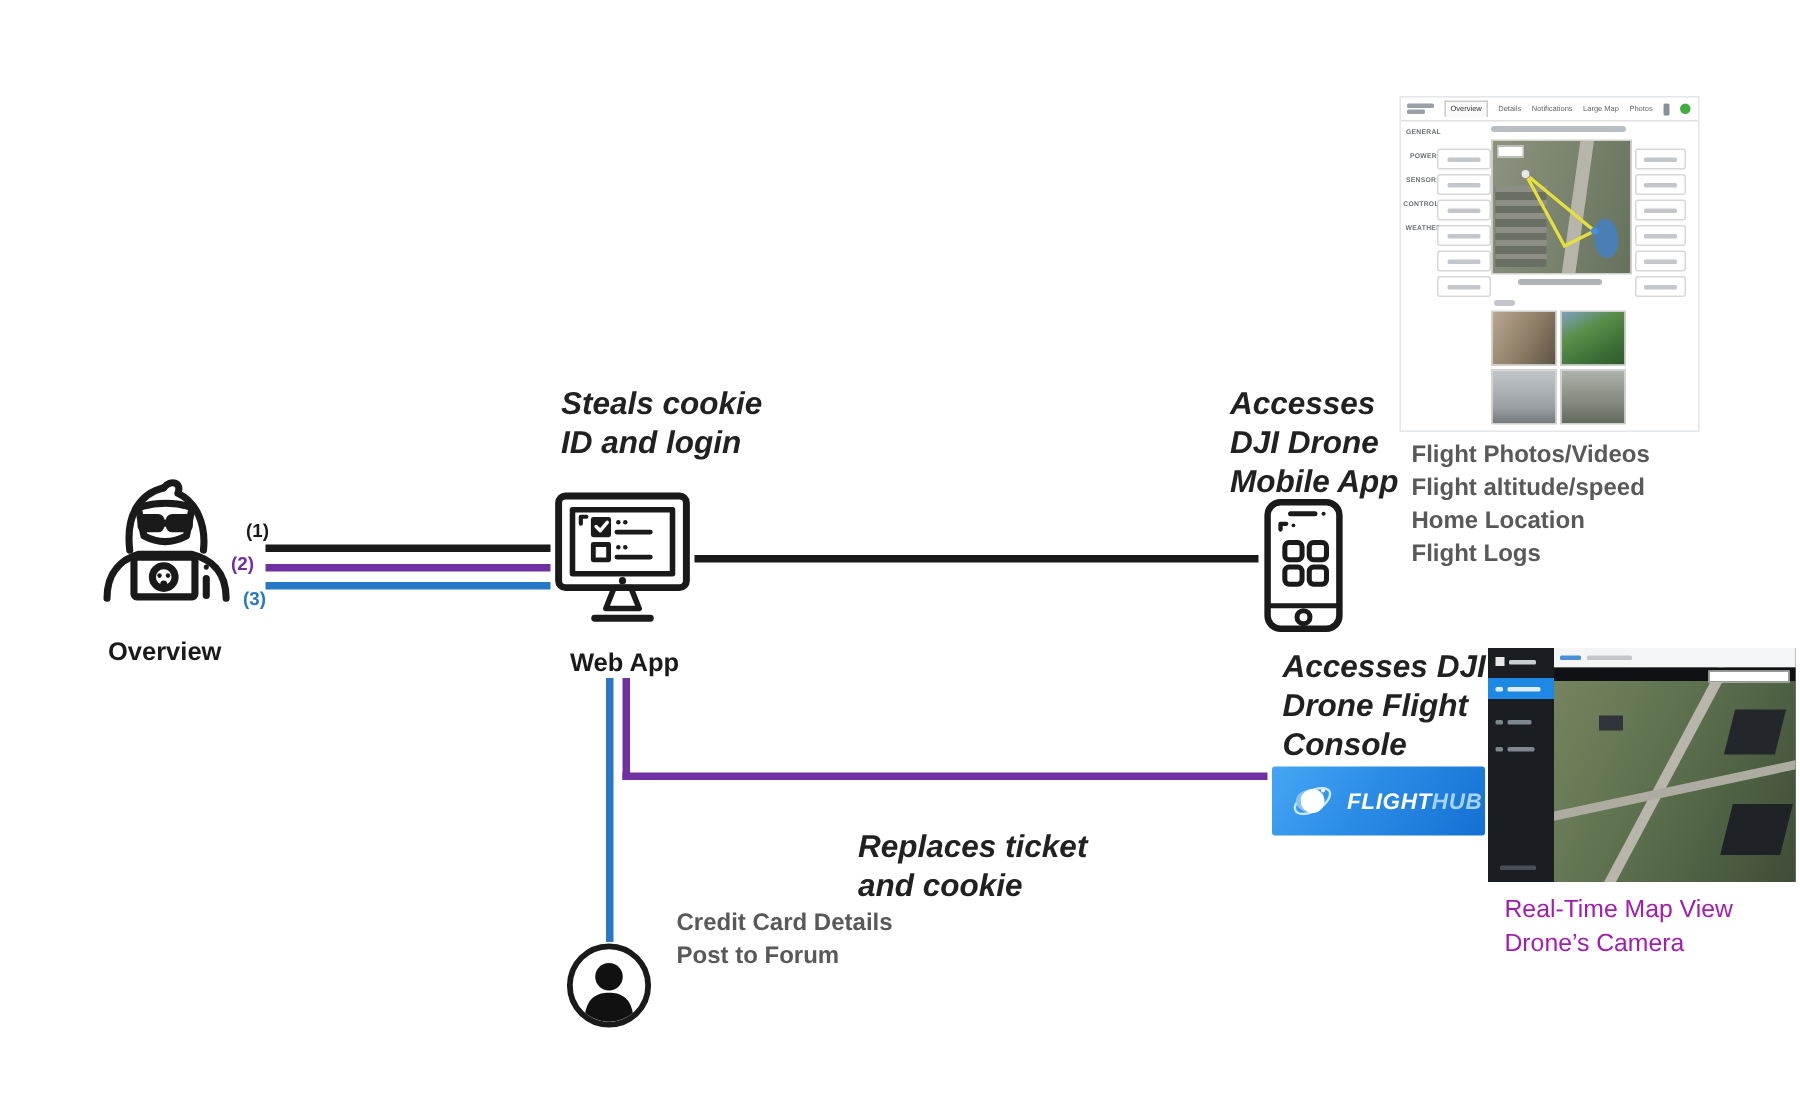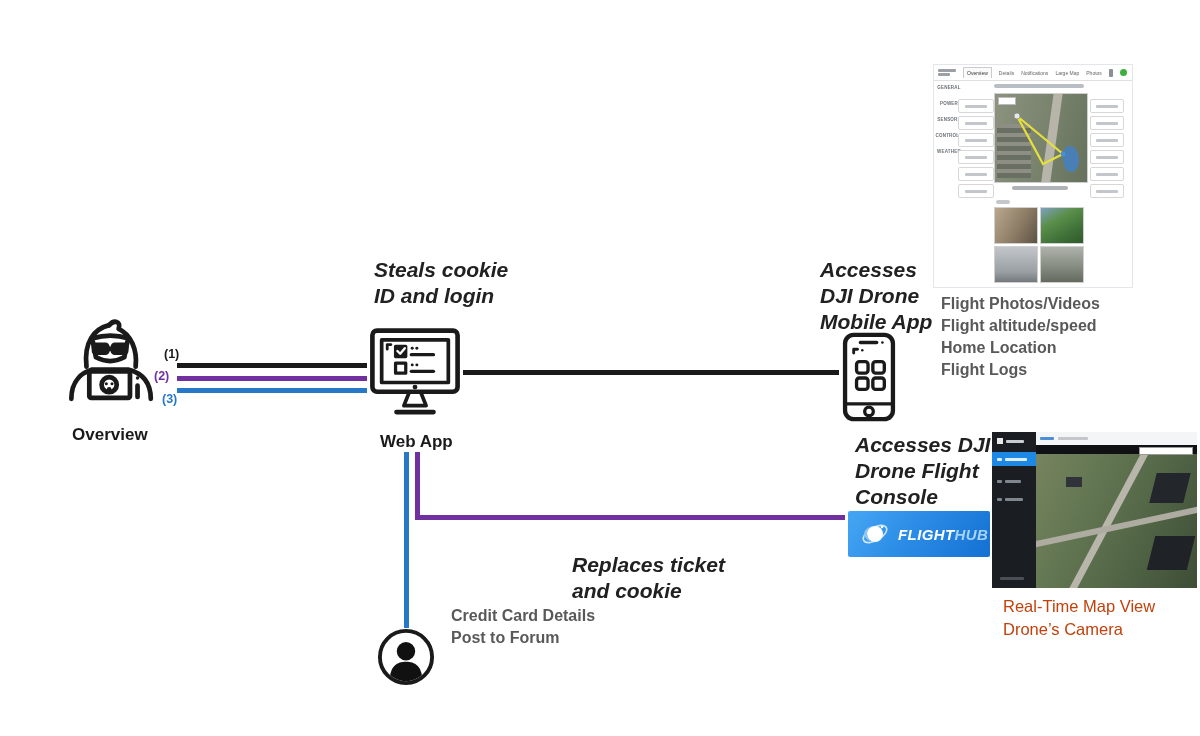--- a/index.html
+++ b/index.html
@@ -1,21 +1,21 @@
 <!DOCTYPE html>
 <html><head>
 <meta charset="utf-8">
 <style>
   html,body{margin:0;padding:0;background:#fff;}
   #canvas{position:relative;width:1200px;height:736px;background:#fff;overflow:hidden;
           font-family:"Liberation Sans",sans-serif;}
   .ann{position:absolute;font-weight:bold;font-style:italic;font-size:21px;line-height:26px;
        color:#212121;white-space:pre-line;}
   .cap{position:absolute;font-size:16px;line-height:22px;color:#595959;white-space:pre-line;}
-  .cap-dark{color:#c2410c;font-size:16.5px;line-height:23px;}
+  .cap-dark{color:#a21caf;font-size:16.5px;line-height:23px;}
   .nodelabel{position:absolute;font-weight:bold;font-size:17px;color:#1a1a1a;}
   .edgelabel{position:absolute;font-weight:bold;font-size:12.5px;}
   .hline,.vline{position:absolute;}
   
   .ad-panel{position:absolute;left:933px;top:64px;width:200px;height:224px;background:#fff;
             border:1px solid #e3e6ea;box-sizing:border-box;}
   .ad-nav{position:absolute;left:0;top:0;width:100%;height:16px;border-bottom:1px solid #e0e0e0;
           display:flex;align-items:center;gap:7px;padding:0 4px;box-sizing:border-box;}
   .ad-tab{font-size:5px;color:#666;white-space:nowrap;}
   .ad-tab-active{border:1px solid #ccc;border-bottom:none;padding:2px 3px;background:#fafafa;color:#333;}

